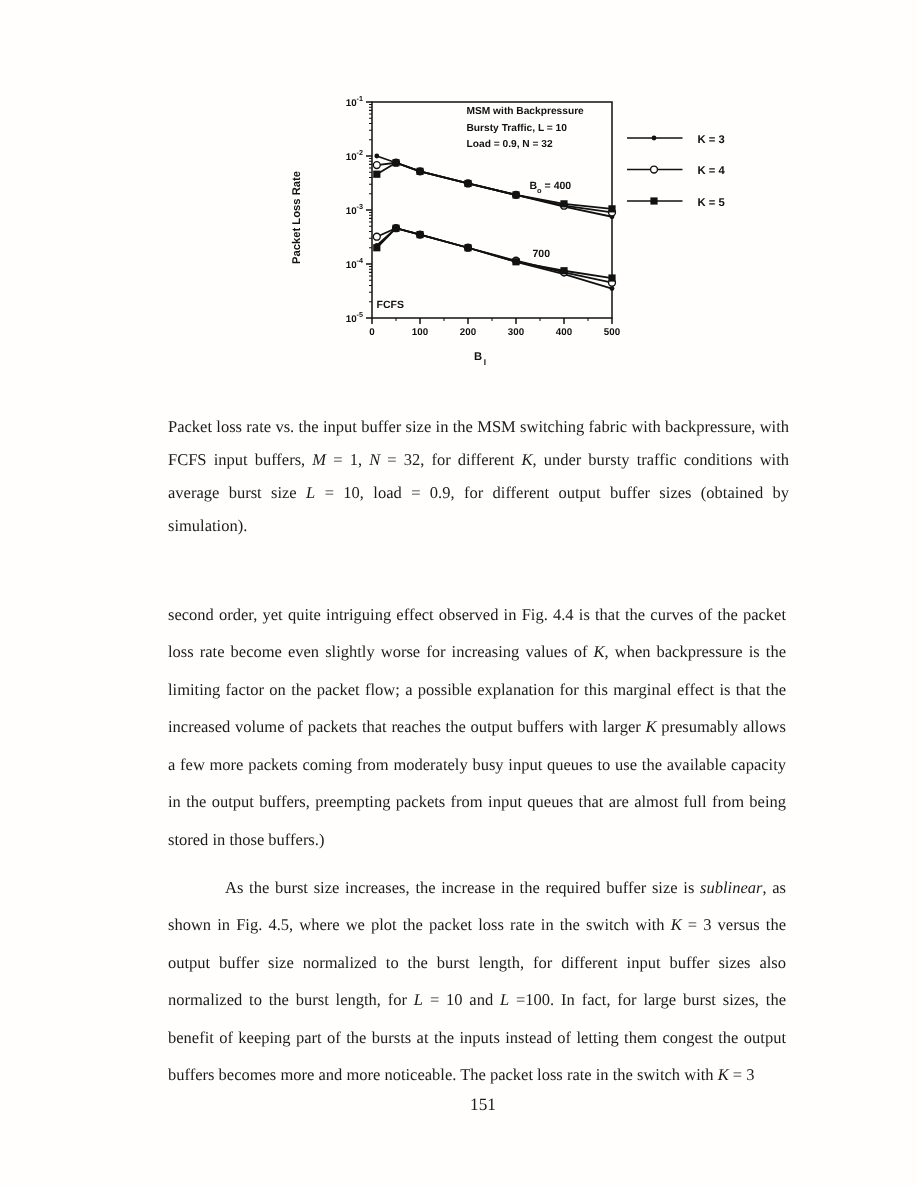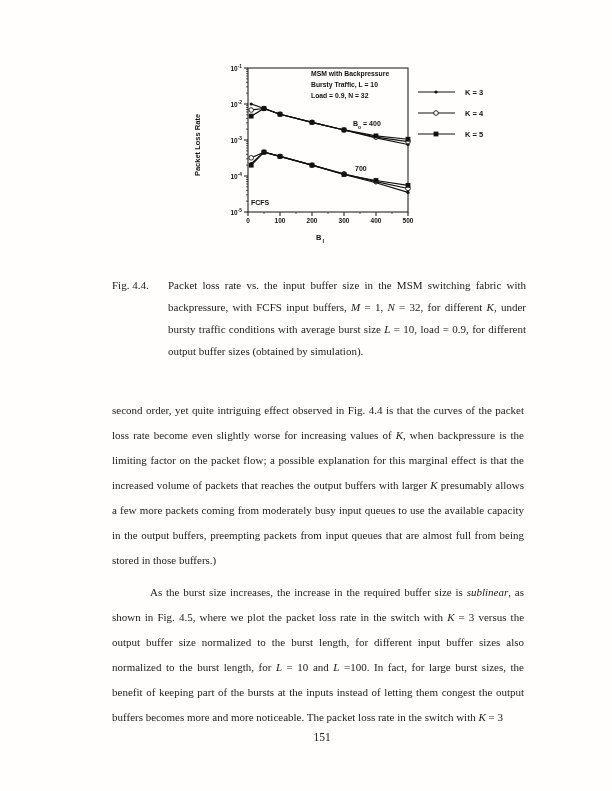--- a/index.html
+++ b/index.html
@@ -178,21 +178,20 @@
           <g>
             <line x1="248" y1="86" x2="285" y2="86" stroke="#111111" stroke-width="1.1"></line>
             <rect x="263.6" y="83.6" width="4.8" height="4.8" fill="#111111"></rect>
             <text x="295" y="89" font-size="7.5" font-family="&quot;Liberation Sans&quot;,sans-serif" font-weight="bold" fill="#111111" text-anchor="start">K = 5</text>
           </g>
         </g>
       </svg>
   </div>
 
   <div class="caption">
-    <span class="cap-label">Fig. 4.4.</span>
     <span class="cap-text"><span>Packet loss rate vs. the input buffer size in the MSM switching fabric with backpressure, with FCFS input buffers, </span><i>M</i><span> = 1, </span><i>N</i><span> = 32, for different </span><i>K</i><span>, under bursty traffic conditions with average burst size </span><i>L</i><span> = 10, load = 0.9, for different output buffer sizes (obtained by simulation).</span></span>
   </div>
 
   <div class="body-text">
     <p><span>second order, yet quite intriguing effect observed in Fig. 4.4 is that the curves of the packet loss rate become even slightly worse for increasing values of </span><i>K</i><span>, when backpressure is the limiting factor on the packet flow; a possible explanation for this marginal effect is that the increased volume of packets that reaches the output buffers with larger </span><i>K</i><span> presumably allows a few more packets coming from moderately busy input queues to use the available capacity in the output buffers, preempting packets from input queues that are almost full from being stored in those buffers.)</span></p>
     <p class="indented"><span>As the burst size increases, the increase in the required buffer size is </span><i>sublinear</i><span>, as shown in Fig. 4.5, where we plot the packet loss rate in the switch with </span><i>K</i><span> = 3 versus the output buffer size normalized to the burst length, for different input buffer sizes also normalized to the burst length, for </span><i>L</i><span> = 10 and </span><i>L</i><span> =100. In fact, for large burst sizes, the benefit of keeping part of the bursts at the inputs instead of letting them congest the output buffers becomes more and more noticeable. The packet loss rate in the switch with </span><i>K</i><span> = 3</span></p>
   </div>
 
   <div class="page-number">151</div>
 

